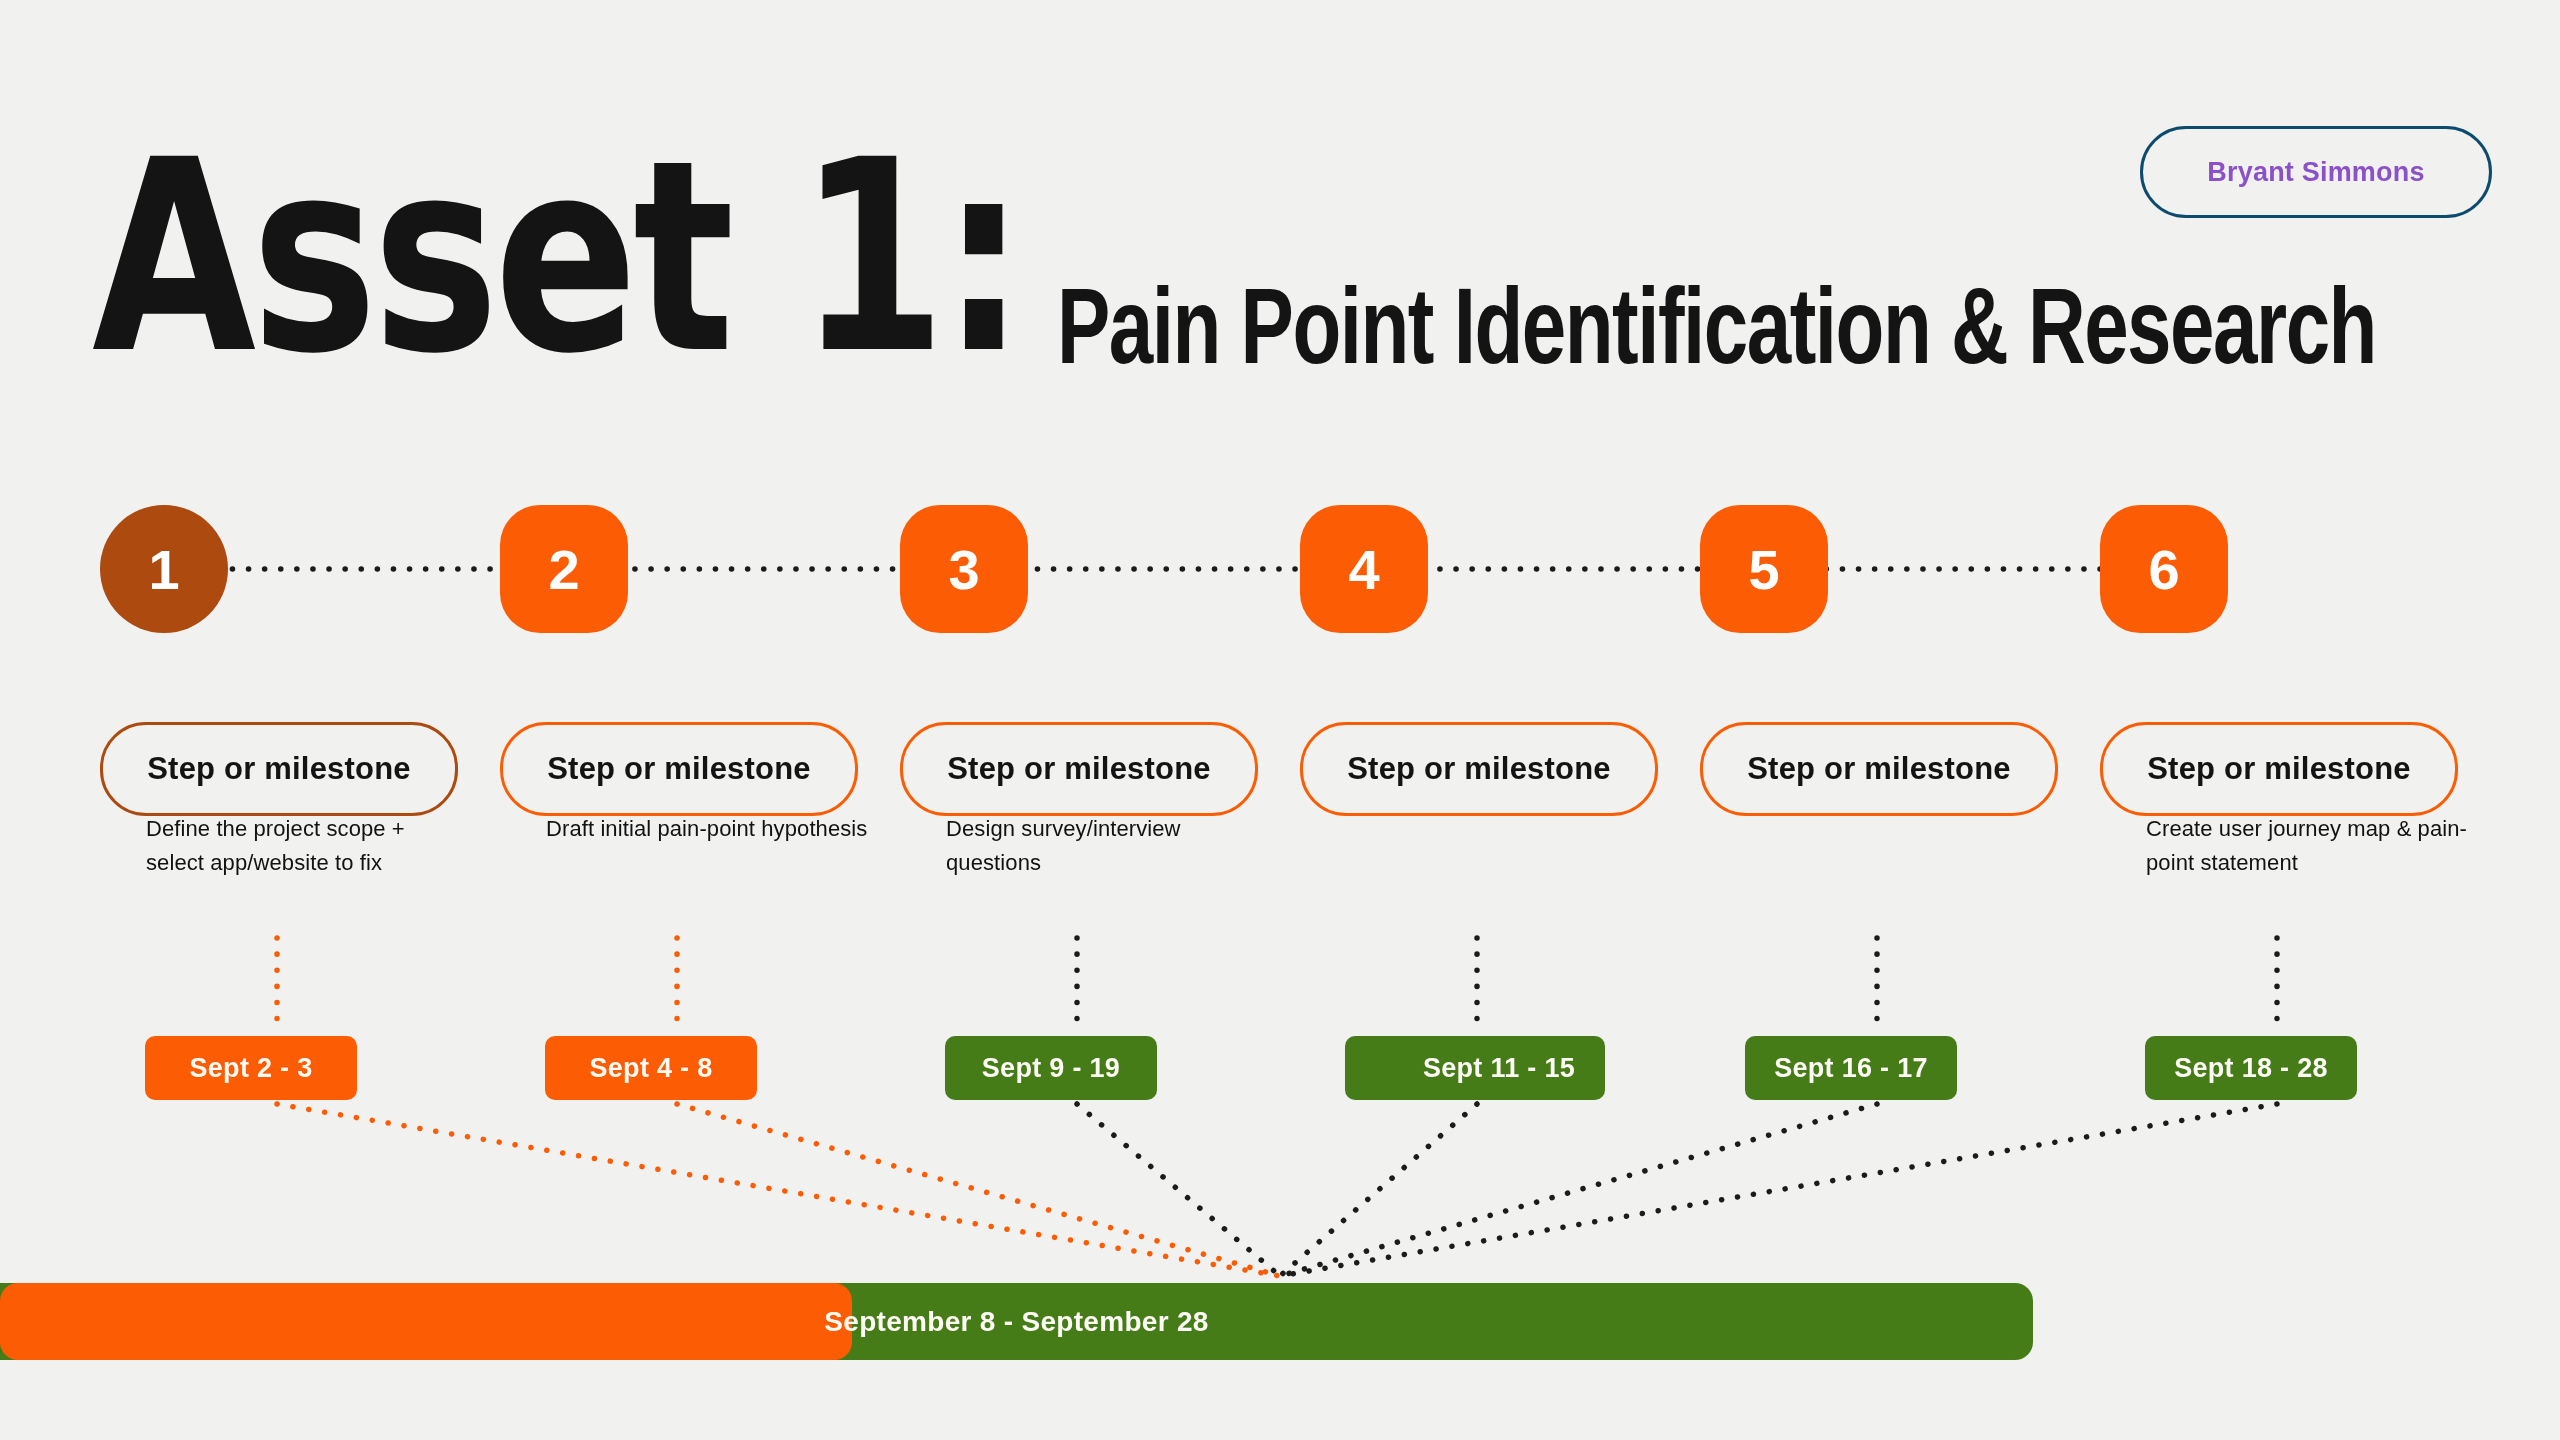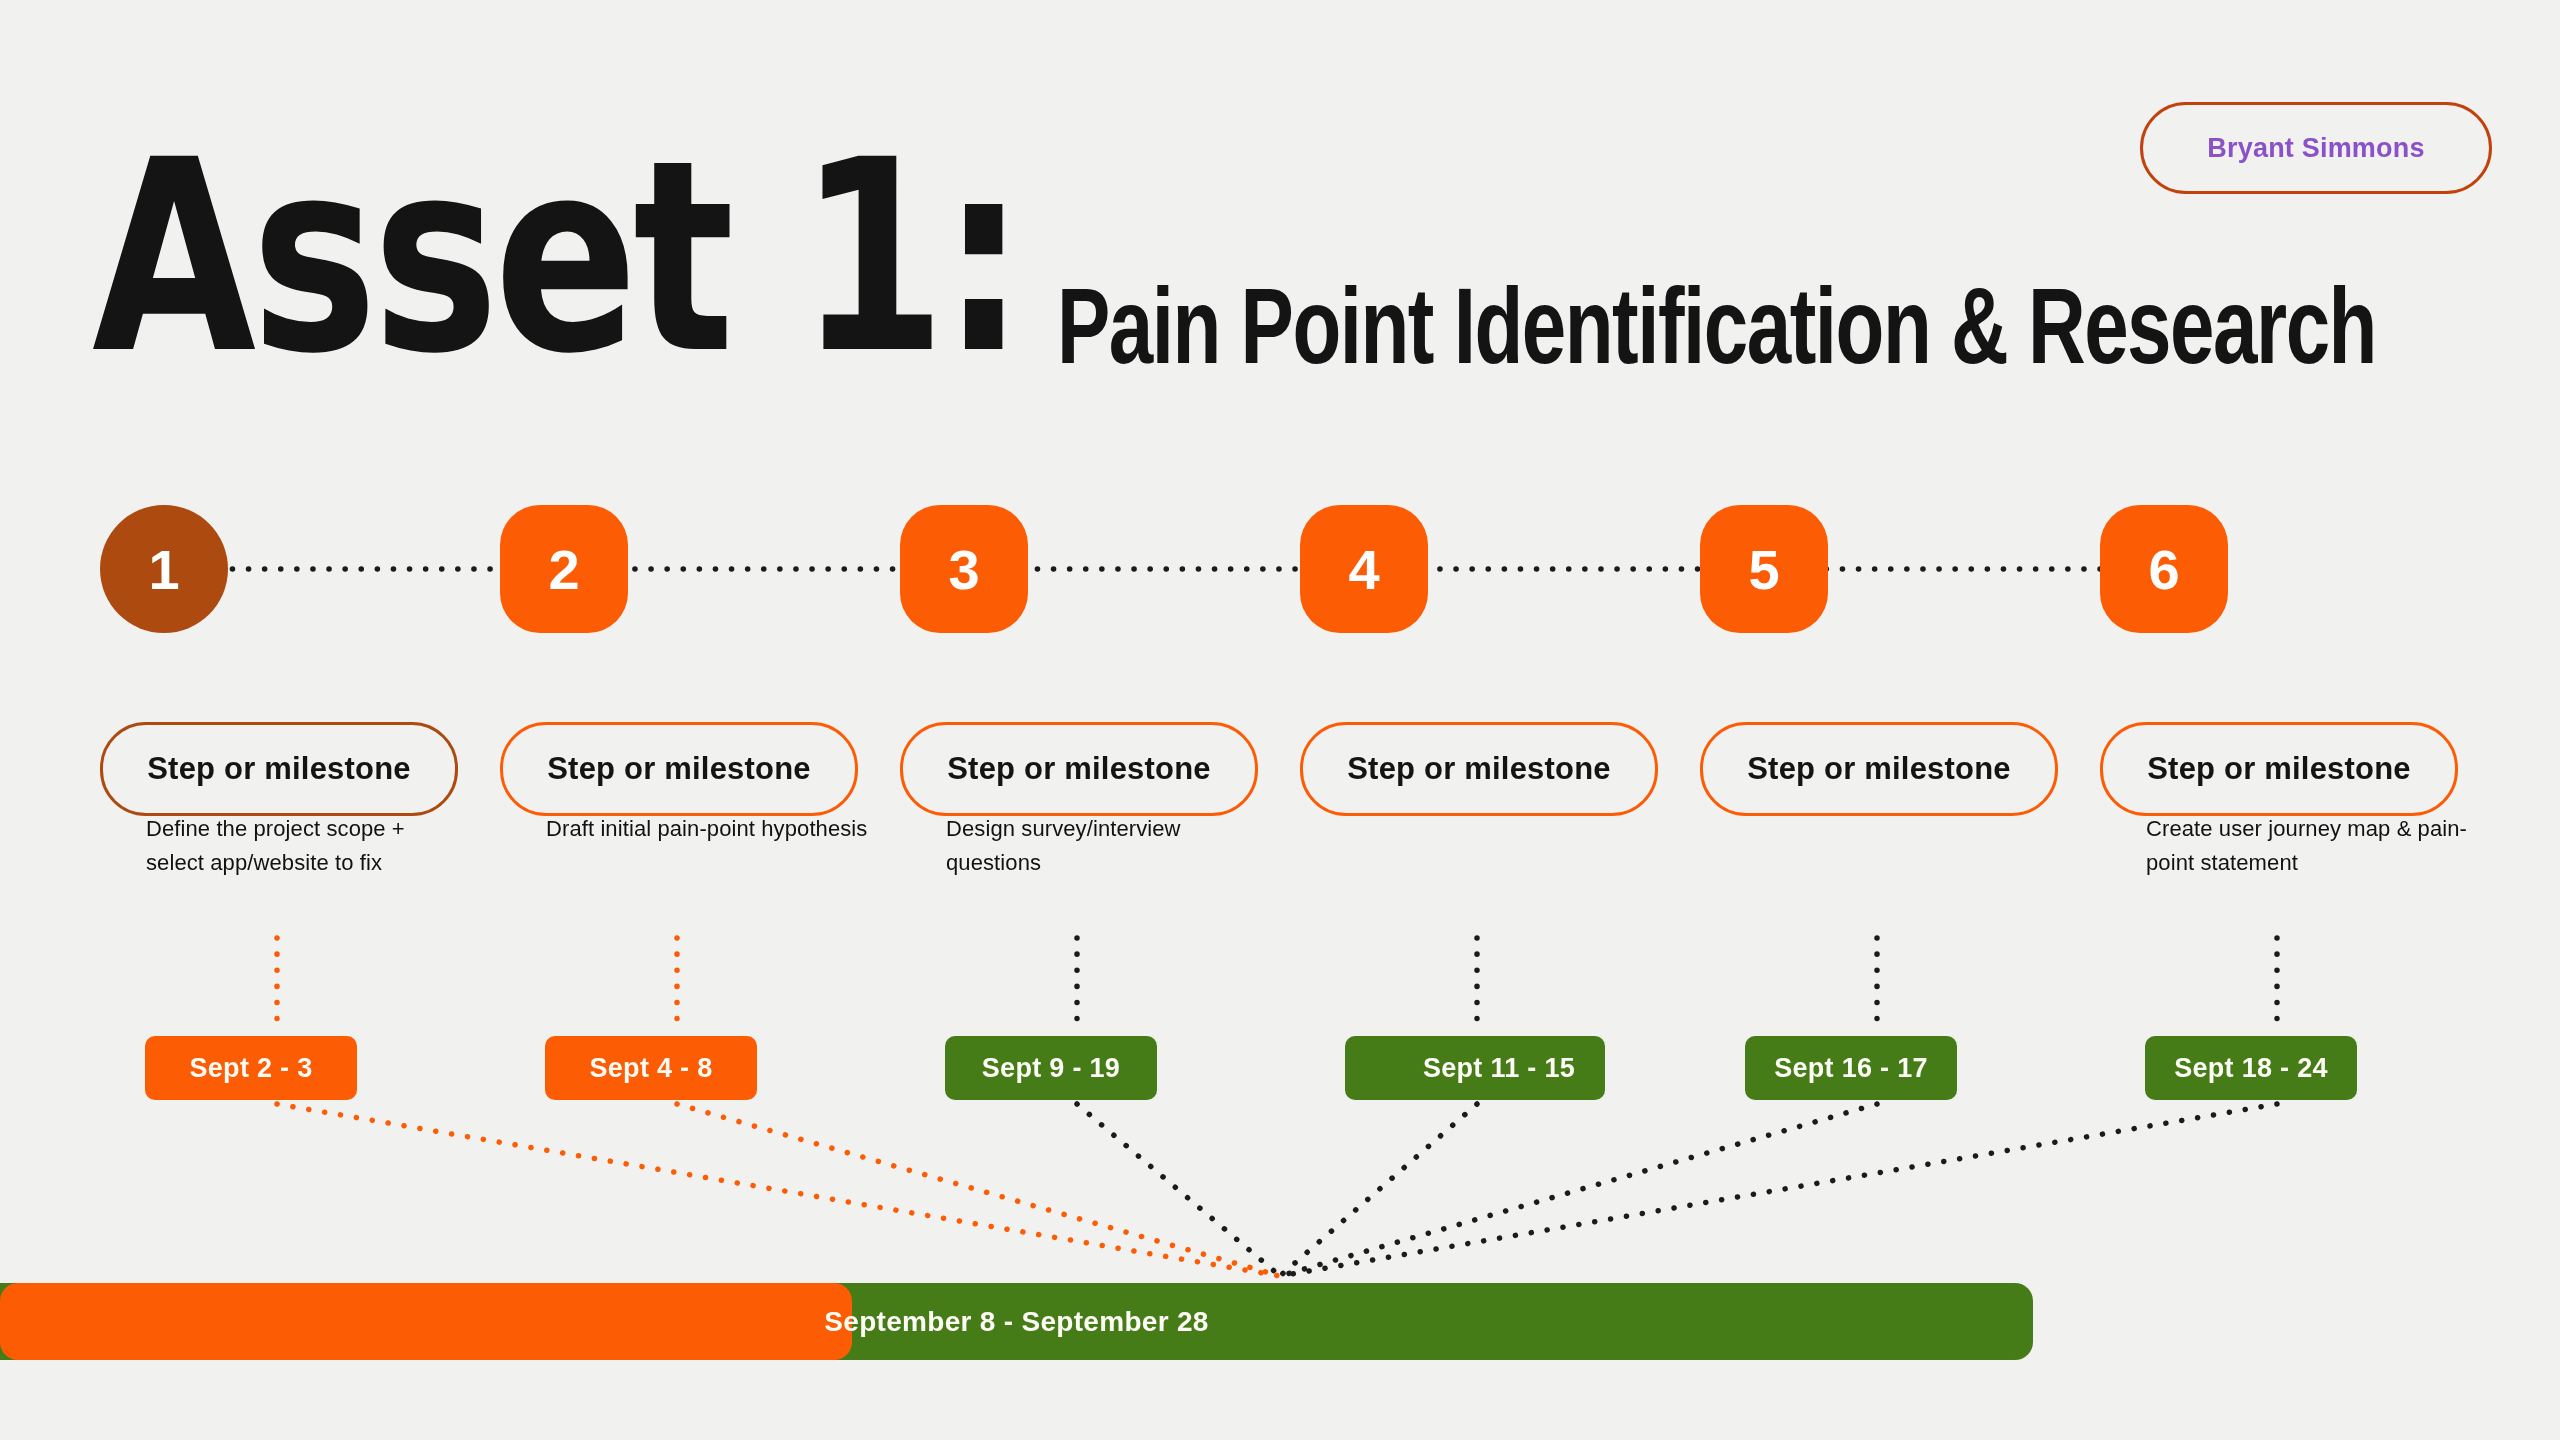--- a/index.html
+++ b/index.html
@@ -6,22 +6,22 @@
   body{
     width:2560px;height:1440px;overflow:hidden;position:relative;
     background:#f1f1f0;
     font-family:"Liberation Sans",sans-serif;
     color:#141414;
   }
   .stage{position:absolute;left:0;top:0;width:2560px;height:1440px;}
 
   
   .author-pill{
-    position:absolute;left:2140px;top:102px;width:352px;height:92px;
-    border:3px solid #c2410c;border-radius:46px;background:transparent;
+    position:absolute;left:2140px;top:126px;width:352px;height:92px;
+    border:3px solid #0c4a6e;border-radius:46px;background:transparent;
     display:flex;align-items:center;justify-content:center;
     font-size:27px;font-weight:700;color:#8b51c9;cursor:pointer;
     letter-spacing:.2px;
   }
   .big-title{
     position:absolute;left:92px;top:118px;
     font-family:"DejaVu Sans","Liberation Sans",sans-serif;
     font-weight:800;font-size:265px;line-height:1.05;letter-spacing:-6px;
     transform:scaleX(.80);transform-origin:left top;white-space:nowrap;
   }
@@ -159,15 +159,15 @@
     </div>
 
     <div class="step-col" style="left: 2100px;">
       <div class="marker" style="background: rgb(251, 92, 4);">
         <span>6</span>
       </div>
       <div class="pill" style="border-color: rgb(251, 92, 4);">
         <span>Step or milestone</span>
       </div>
       <div class="desc">Create user journey map &amp; pain-point statement</div>
-      <div class="date-chip" style="background: rgb(70, 124, 24);">Sept 18 - 24</div>
+      <div class="date-chip" style="background: rgb(70, 124, 24);">Sept 18 - 28</div>
     </div>
   </div>
 
 </body></html>

